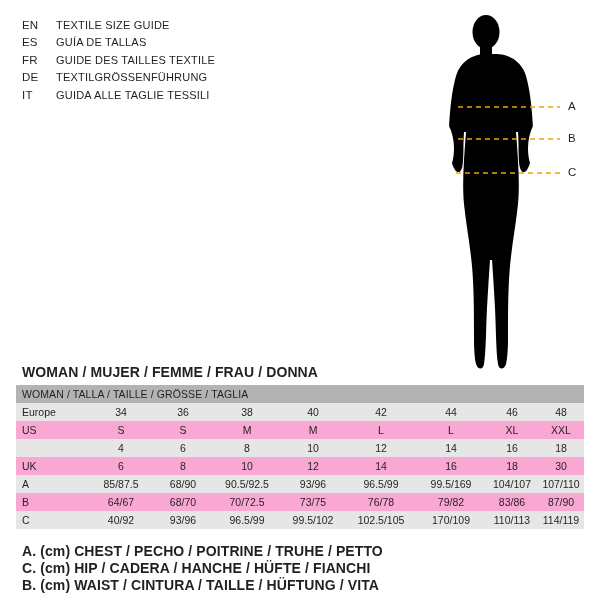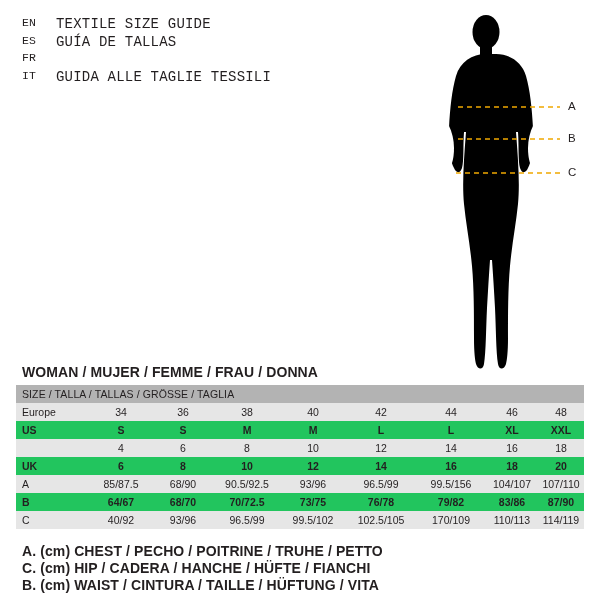--- a/index.html
+++ b/index.html
@@ -16,33 +16,32 @@
 
   
   #lang-block {
     position: absolute;
     left: 22px;
     top: 16px;
     width: 330px;
   }
   .lang-row {
     display: flex;
-    align-items: flex-start;
+    align-items: center;
     height: 17.5px;
-    font-family: Liberation Mono, monospace;
   }
   .lang-code {
     width: 34px;
     flex: 0 0 34px;
     font-size: 11.5px;
     letter-spacing: 0.2px;
     color: #231f20;
   }
   .lang-title {
-    font-size: 14px;
+    font-size: 11px;
     letter-spacing: 0.2px;
     color: #231f20;
     white-space: nowrap;
   }
 
   
   #figure-wrap {
     position: absolute;
     left: 400px;
     top: 8px;
@@ -93,21 +92,21 @@
     padding-left: 6px;
   }
   #size-table tr.head-row td {
     background: #b3b3b3;
     text-align: left;
     padding-left: 6px;
     font-size: 10.5px;
     letter-spacing: 0.1px;
   }
   #size-table tr.odd td { background: #e6e6e6; margin-left: 13px; }
-  #size-table tr.even td { background: #22c55e; font-weight: bold; }
+  #size-table tr.even td { background: #f9a8d4; }
 
   
   #footnotes {
     position: absolute;
     left: 22px;
     top: 543px;
     width: 560px;
   }
   .footnote {
     font-size: 14px;
@@ -126,20 +125,25 @@
   <div class="lang-row">
     <div class="lang-code">EN</div>
     <div class="lang-title">TEXTILE SIZE GUIDE</div>
   </div>
   <div class="lang-row">
     <div class="lang-code">ES</div>
     <div class="lang-title">GUÍA DE TALLAS</div>
   </div>
   <div class="lang-row">
     <div class="lang-code">FR</div>
+    <div class="lang-title">GUIDE DES TAILLES TEXTILE</div>
+  </div>
+  <div class="lang-row">
+    <div class="lang-code">DE</div>
+    <div class="lang-title">TEXTILGRÖSSENFÜHRUNG</div>
   </div>
   <div class="lang-row">
     <div class="lang-code">IT</div>
     <div class="lang-title">GUIDA ALLE TAGLIE TESSILI</div>
   </div>
 </div>
 
 <div id="figure-wrap">
   <svg id="figure-svg" width="200" height="370" viewBox="0 0 200 370">
 
@@ -199,21 +203,21 @@
     <col style="width:62px">
     <col style="width:66px">
     <col style="width:66px">
     <col style="width:70px">
     <col style="width:70px">
     <col style="width:52px">
     <col style="width:46px">
   </colgroup>
   <tbody>
     <tr class="head-row">
-      <td colspan="9">SIZE / TALLA / TALLAS / GRÖSSE / TAGLIA</td>
+      <td colspan="9">WOMAN / TALLA / TAILLE / GRÖSSE / TAGLIA</td>
     </tr>
 
     <tr class="odd">
       <td class="label-cell">Europe</td>
       <td>34</td>
       <td>36</td>
       <td>38</td>
       <td>40</td>
       <td>42</td>
       <td>44</td>
@@ -247,31 +251,31 @@
 
     <tr class="even">
       <td class="label-cell">UK</td>
       <td>6</td>
       <td>8</td>
       <td>10</td>
       <td>12</td>
       <td>14</td>
       <td>16</td>
       <td>18</td>
-      <td>20</td>
+      <td>30</td>
     </tr>
 
     <tr class="odd">
       <td class="label-cell">A</td>
       <td>85/87.5</td>
       <td>68/90</td>
       <td>90.5/92.5</td>
       <td>93/96</td>
       <td>96.5/99</td>
-      <td>99.5/156</td>
+      <td>99.5/169</td>
       <td>104/107</td>
       <td>107/110</td>
     </tr>
 
     <tr class="even">
       <td class="label-cell">B</td>
       <td>64/67</td>
       <td>68/70</td>
       <td>70/72.5</td>
       <td>73/75</td>

